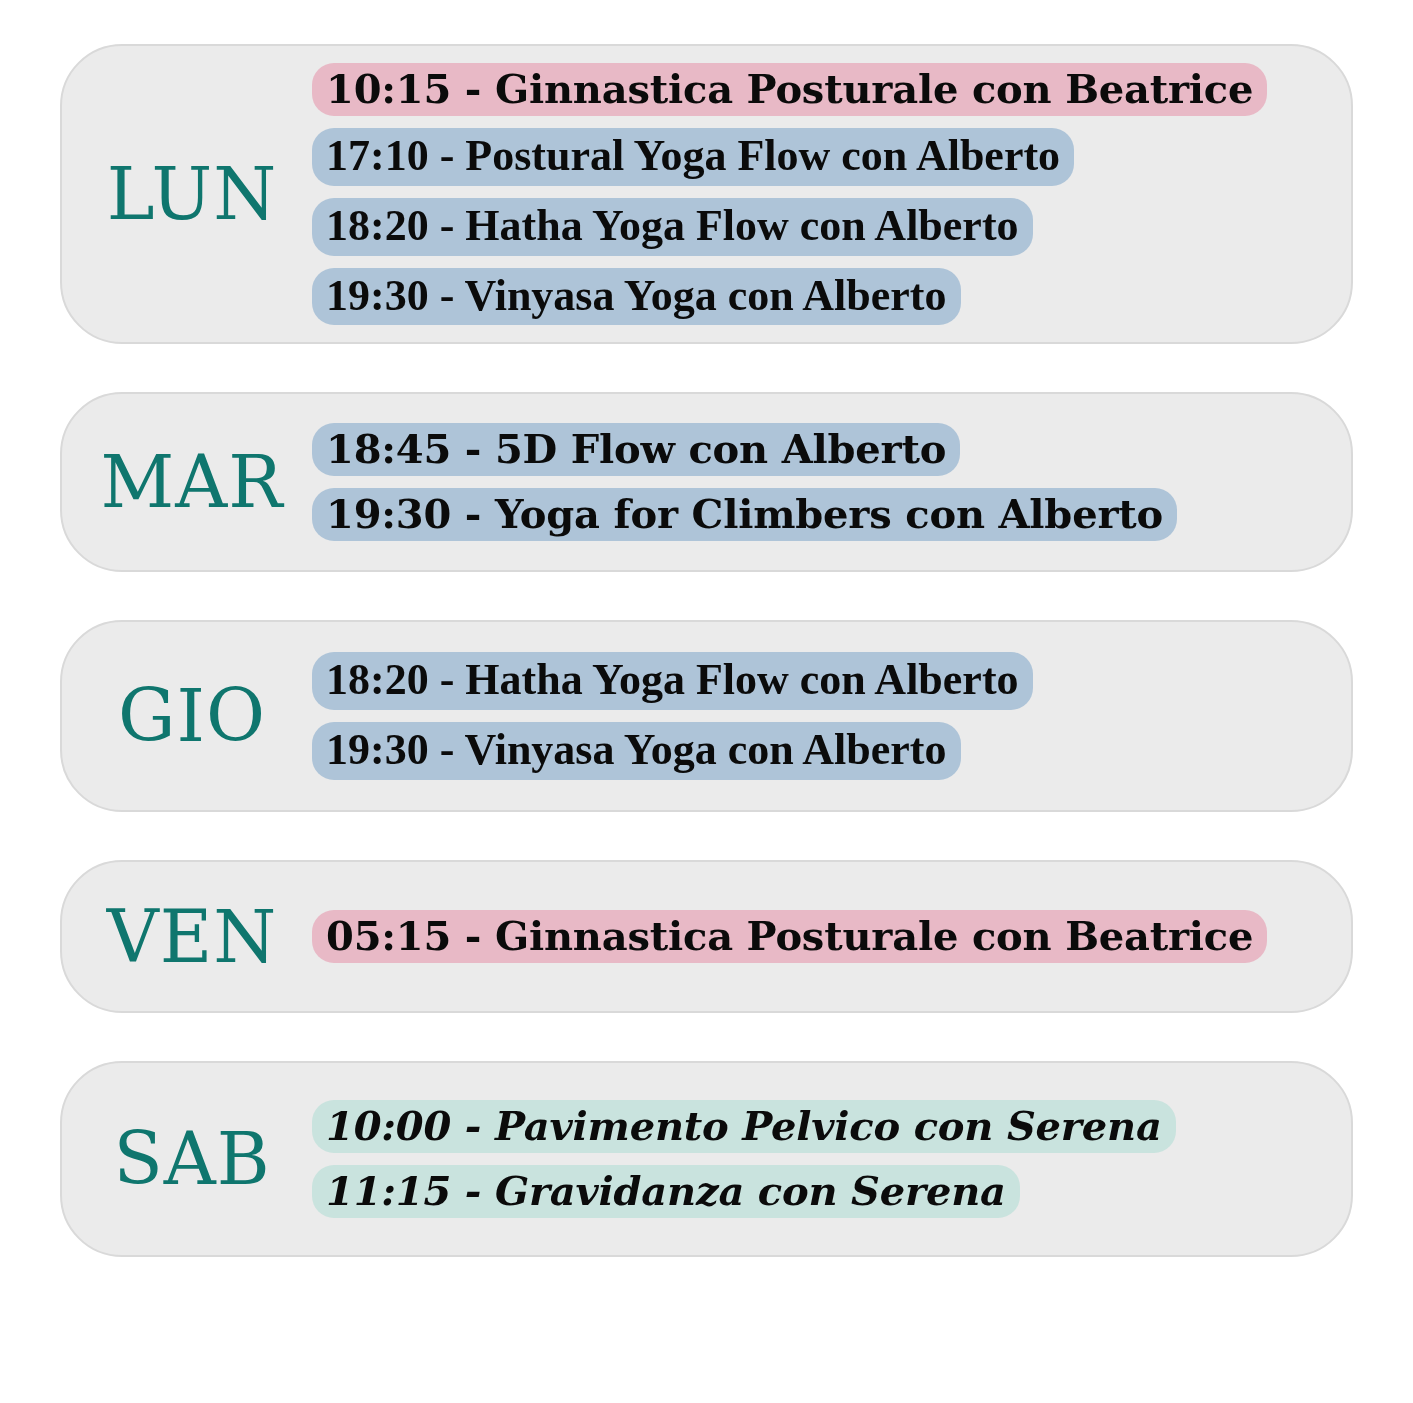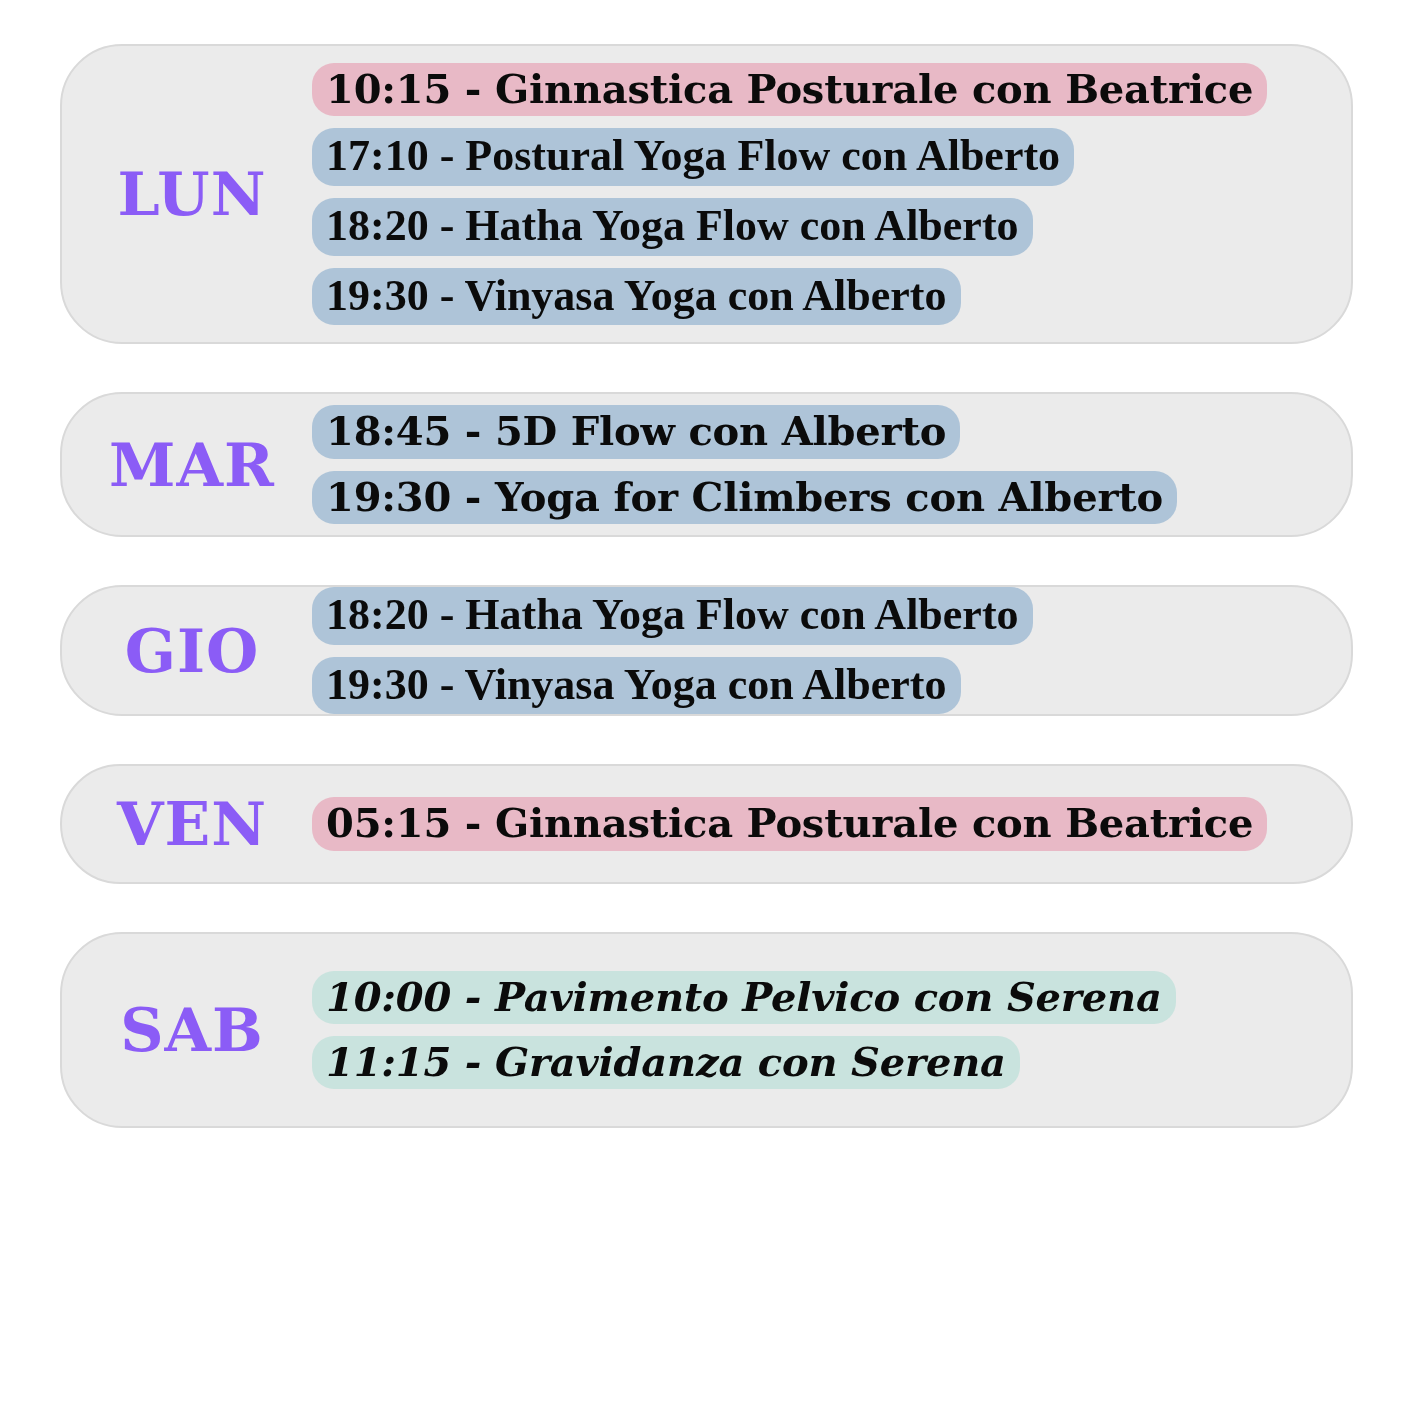--- a/index.html
+++ b/index.html
@@ -21,34 +21,34 @@
     background: #ebebeb;
     border: 2px solid #d9d9d9;
     border-radius: 62px;
     display: flex;
     align-items: center;
     box-sizing: border-box;
     margin-bottom: 48px;
     padding: 0 10px;
   }
   .day-card.h-lun { height: 300px; }
-  .day-card.h-mar { height: 145px; }
-  .day-card.h-gio { height: 131px; }
-  .day-card.h-ven { height: 120px; }
+  .day-card.h-mar { height: 180px; }
+  .day-card.h-gio { height: 192px; }
+  .day-card.h-ven { height: 153px; }
   .day-card.h-sab { height: 196px; }
 
   .day-label {
     flex: 0 0 240px;
     text-align: center;
     font-family: "DejaVu Serif", serif;
-    font-weight: bold;
-    font-size: 60px;
+    font-weight: normal;
+    font-size: 72px;
     line-height: 1;
     letter-spacing: 1px;
-    color: #8b5cf6;
+    color: #0f766e;
     user-select: none;
   }
   .classes {
     flex: 1 1 auto;
     display: flex;
     flex-direction: column;
     justify-content: space-between;
     gap: 12px;
     padding-right: 10px;
   }

